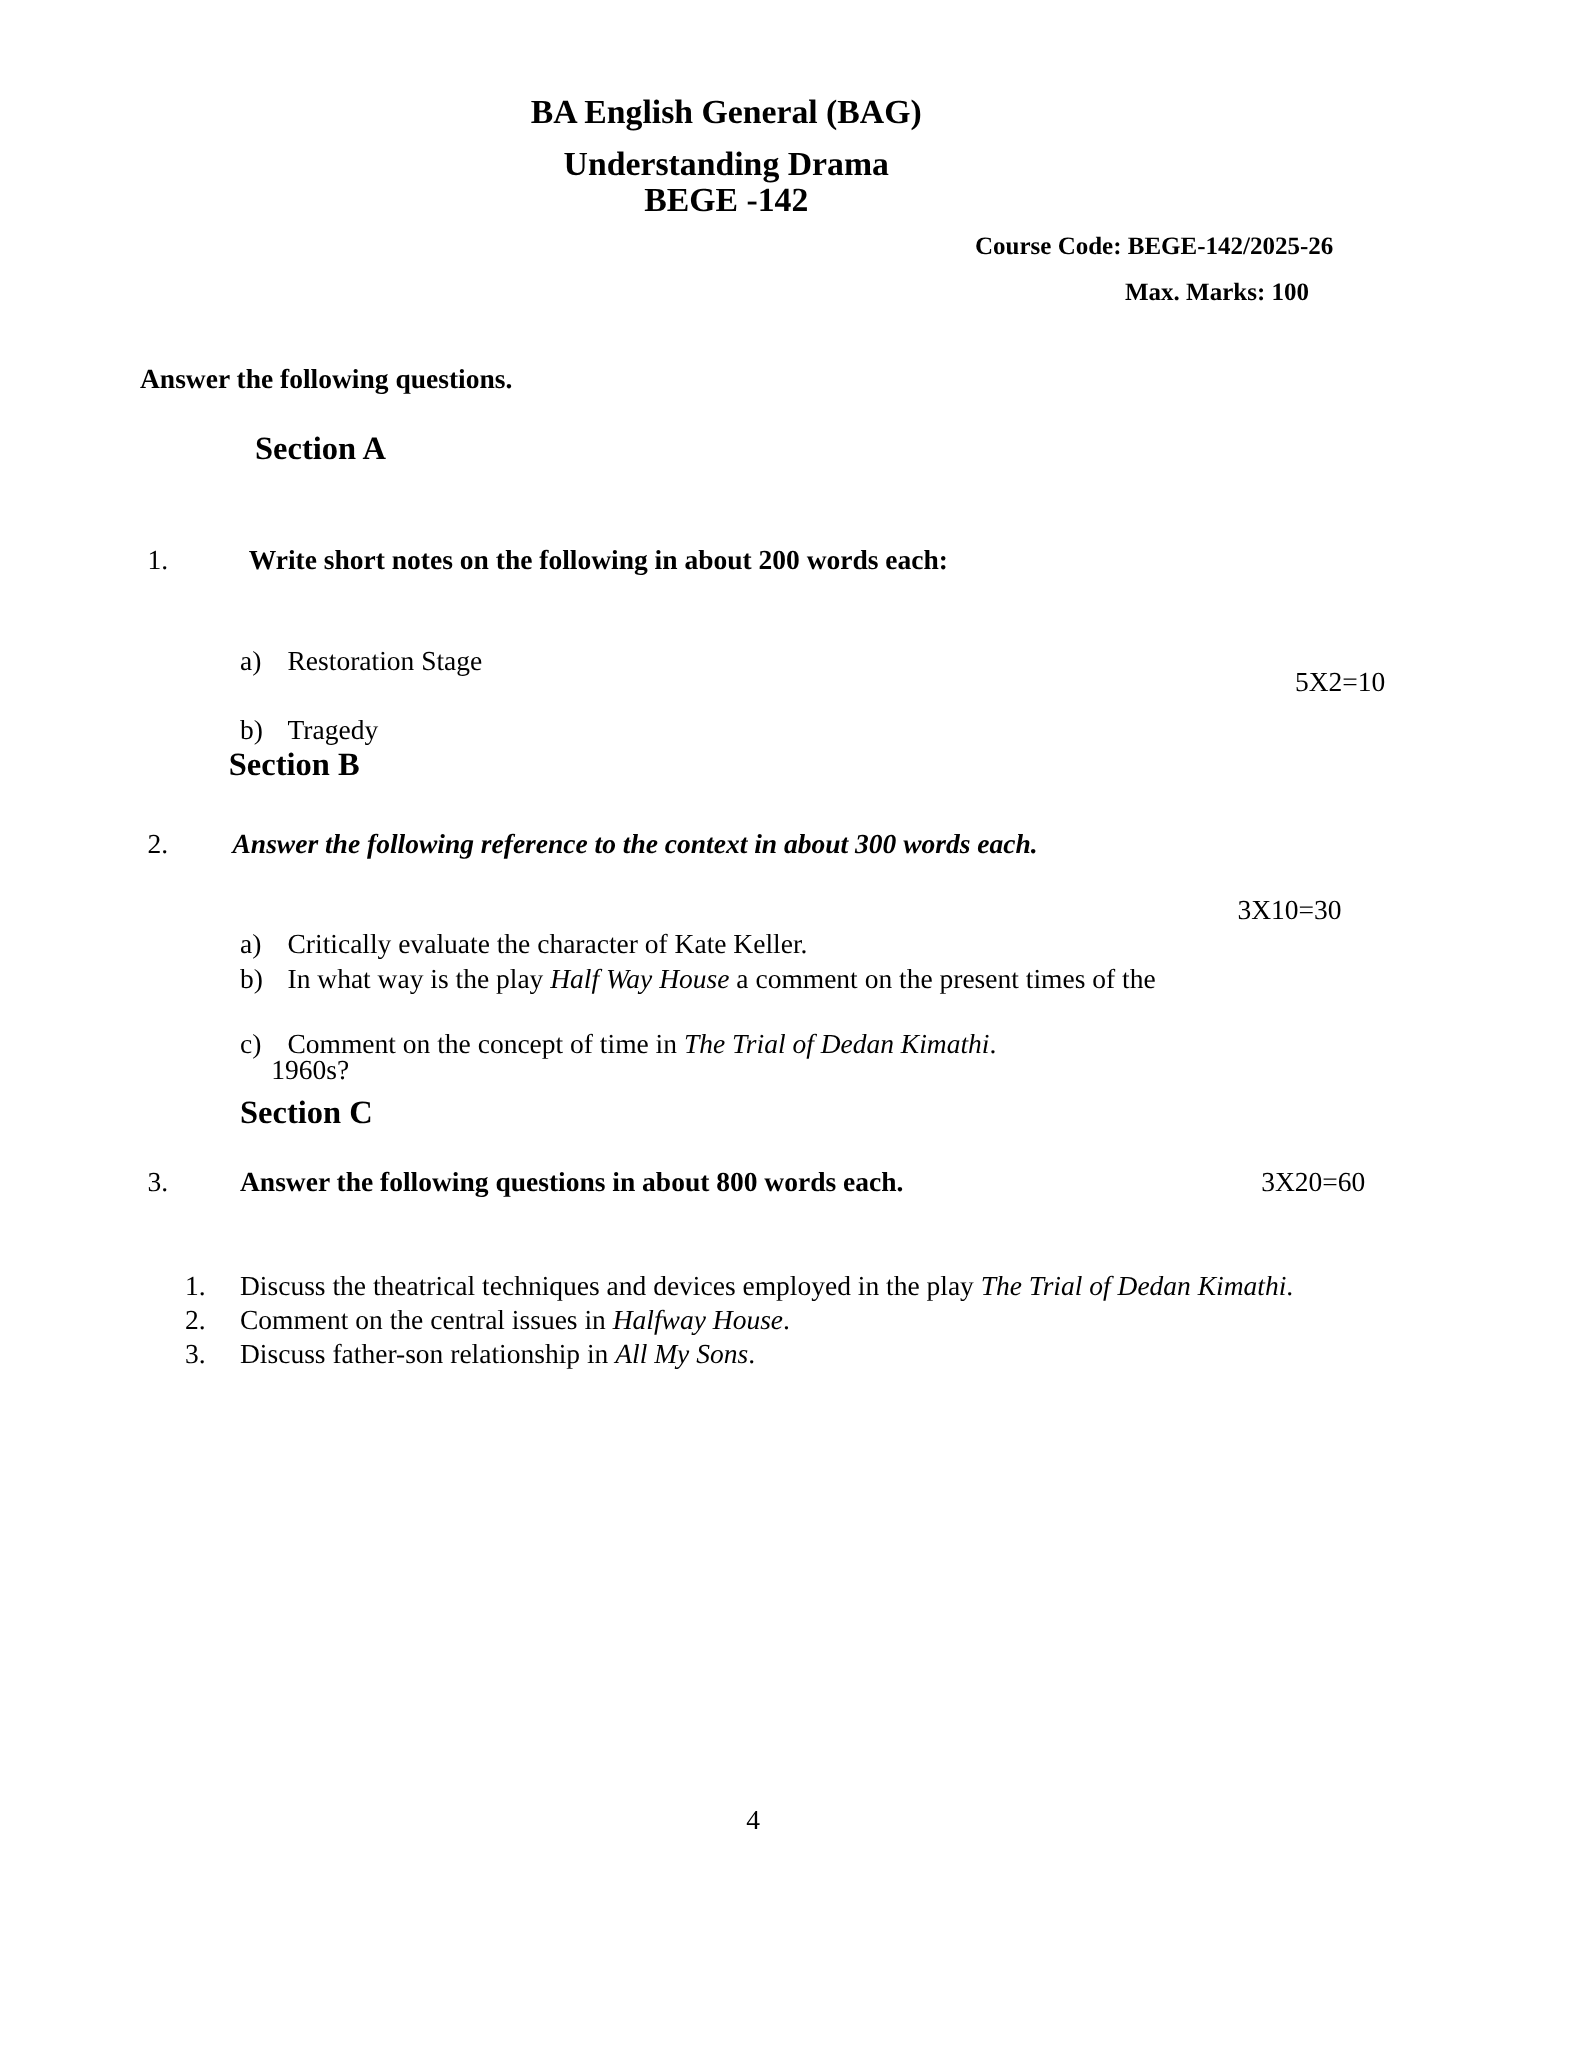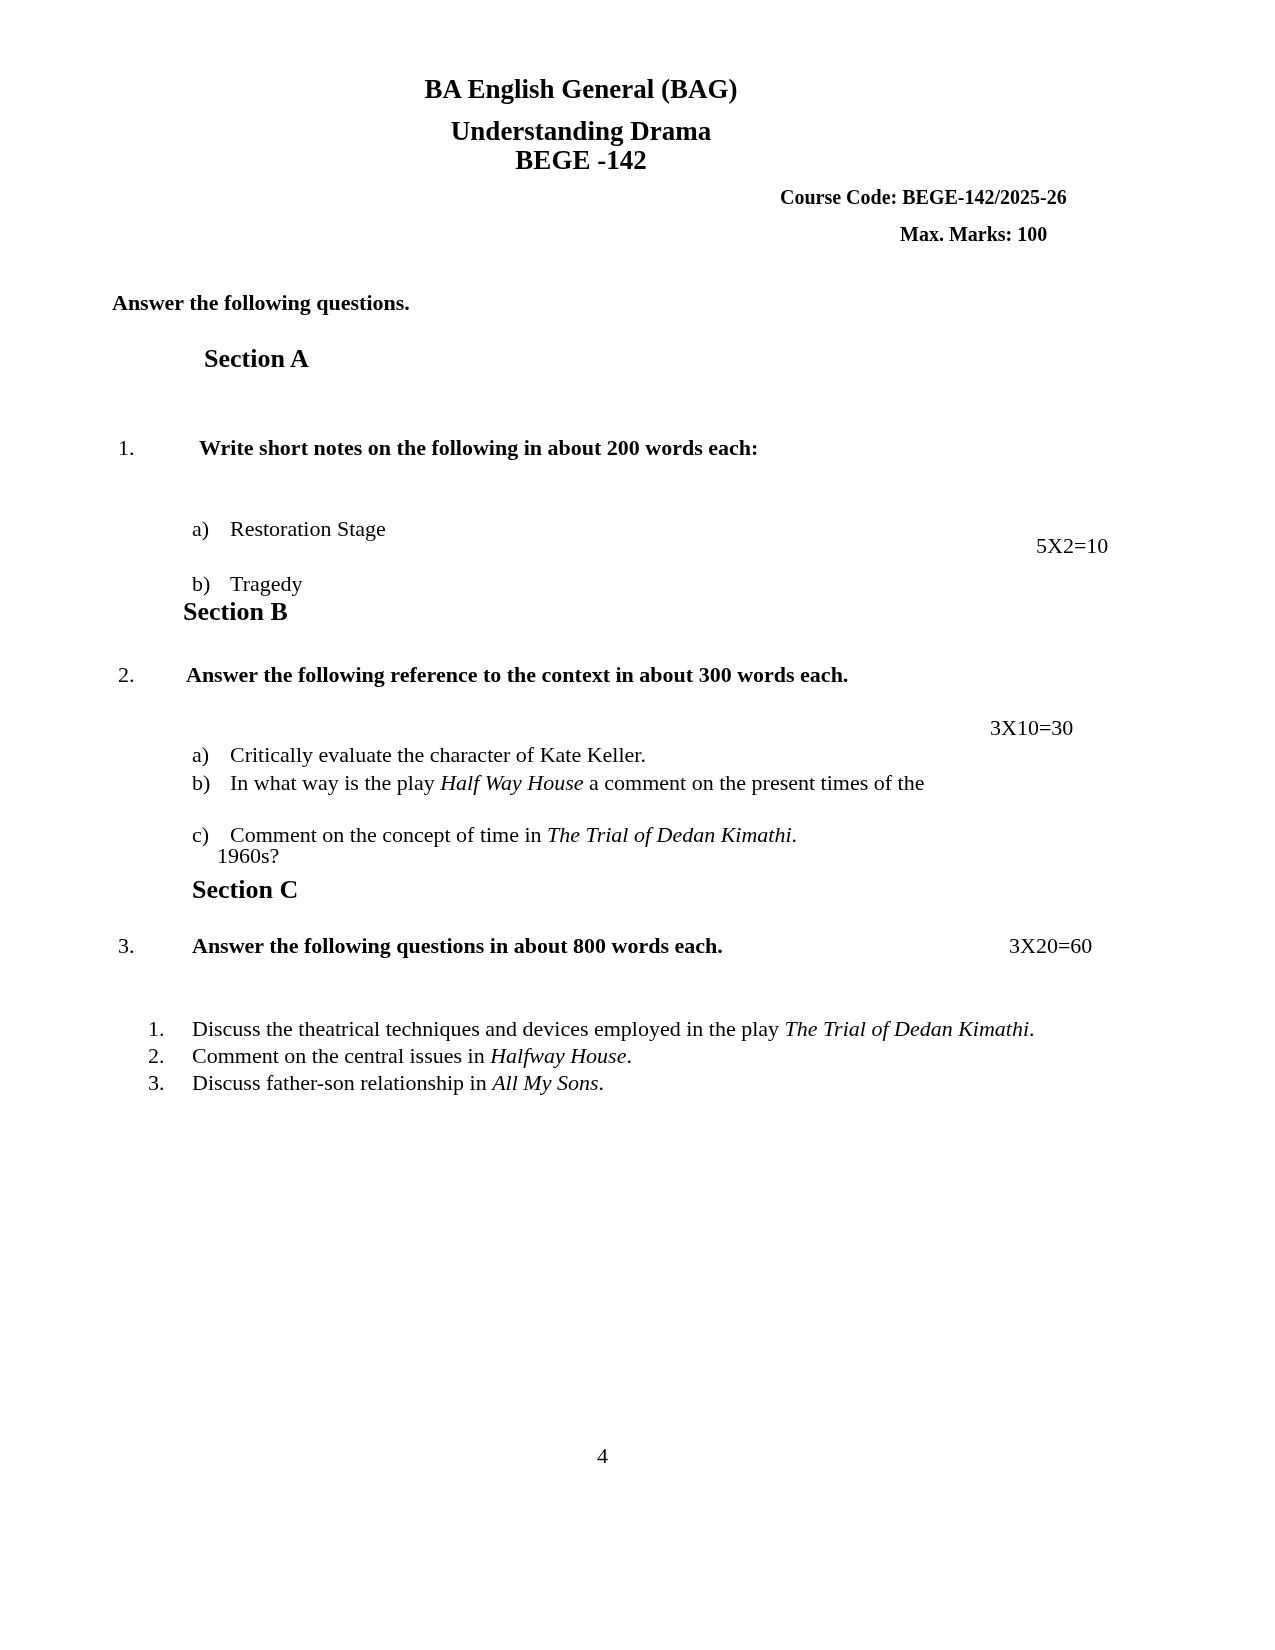--- a/index.html
+++ b/index.html
@@ -32,21 +32,21 @@
 <div class="abs t3" style="top:489px; left:1036px;margin-top:44px;">5X2=10</div>
 <div class="abs item" style="top:516px; left:192px;">
   <span class="lbl">a)</span><span>Restoration Stage</span>
 </div>
 <div class="abs item" style="top:571px; left:192px;">
   <span class="lbl">b)</span><span>Tragedy</span>
 </div>
 
 <div class="abs b" style="top:597px; left:183px; font-size:26px;">Section B</div>
 <div class="abs t3" style="top:662px; left:118px;">2.</div>
-<div class="abs b t3" style="top:662px; left:186px;">Answer the following reference to the context in about 300 words each.</div>
+<div class="abs b t3" style="top:662px; left:186px;font-style:italic;">Answer the following reference to the context in about 300 words each.</div>
 <div class="abs t3" style="top:715px; left:990px;">3X10=30</div>
 <div class="abs item" style="top:742px; left:192px;">
   <span class="lbl">a)</span><span>Critically evaluate the character of Kate Keller.</span>
 </div>
 <div class="abs item" style="top:770px; left:192px;">
   <span class="lbl">b)</span><span>In what way is the play </span><i>Half Way House</i><span> a comment on the present times of the</span>
 </div>
 <div class="abs item" style="top:796px; left:217px;margin-top:47px;">1960s?</div>
 <div class="abs item" style="top:822px; left:192px;">
   <span class="lbl">c)</span><span>Comment on the concept of time in </span><i>The Trial of Dedan Kimathi</i><span>.</span>

